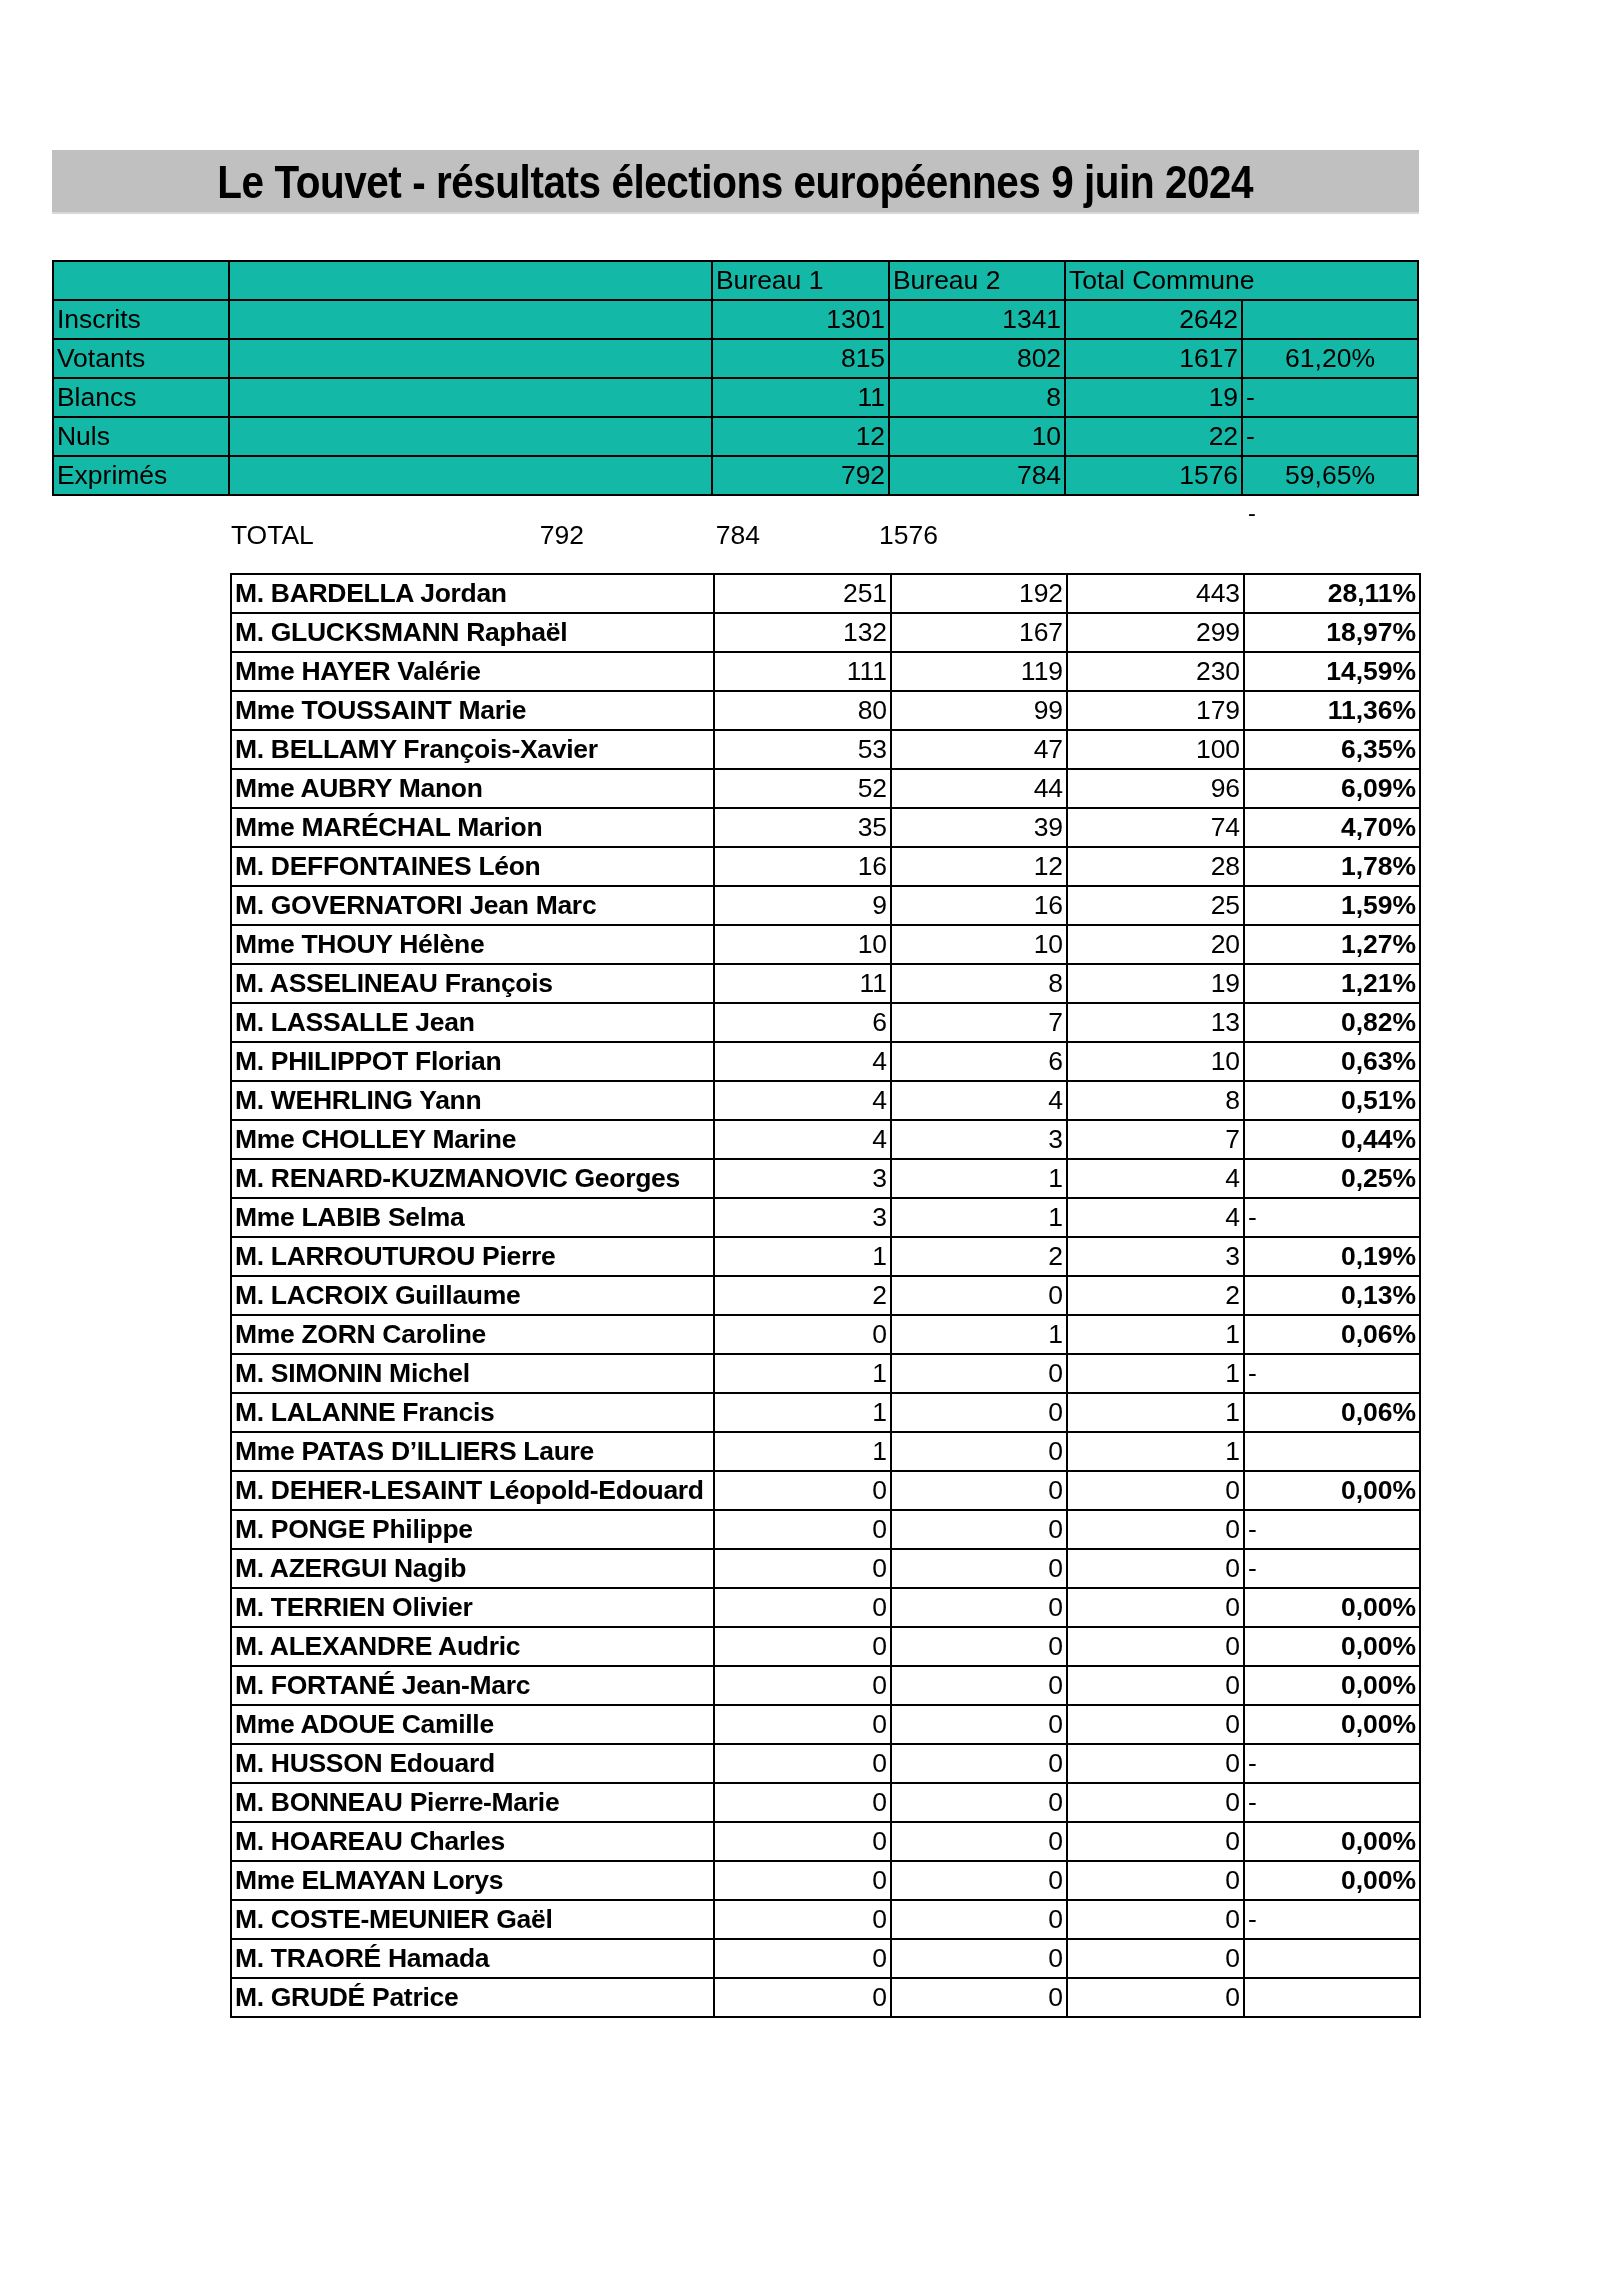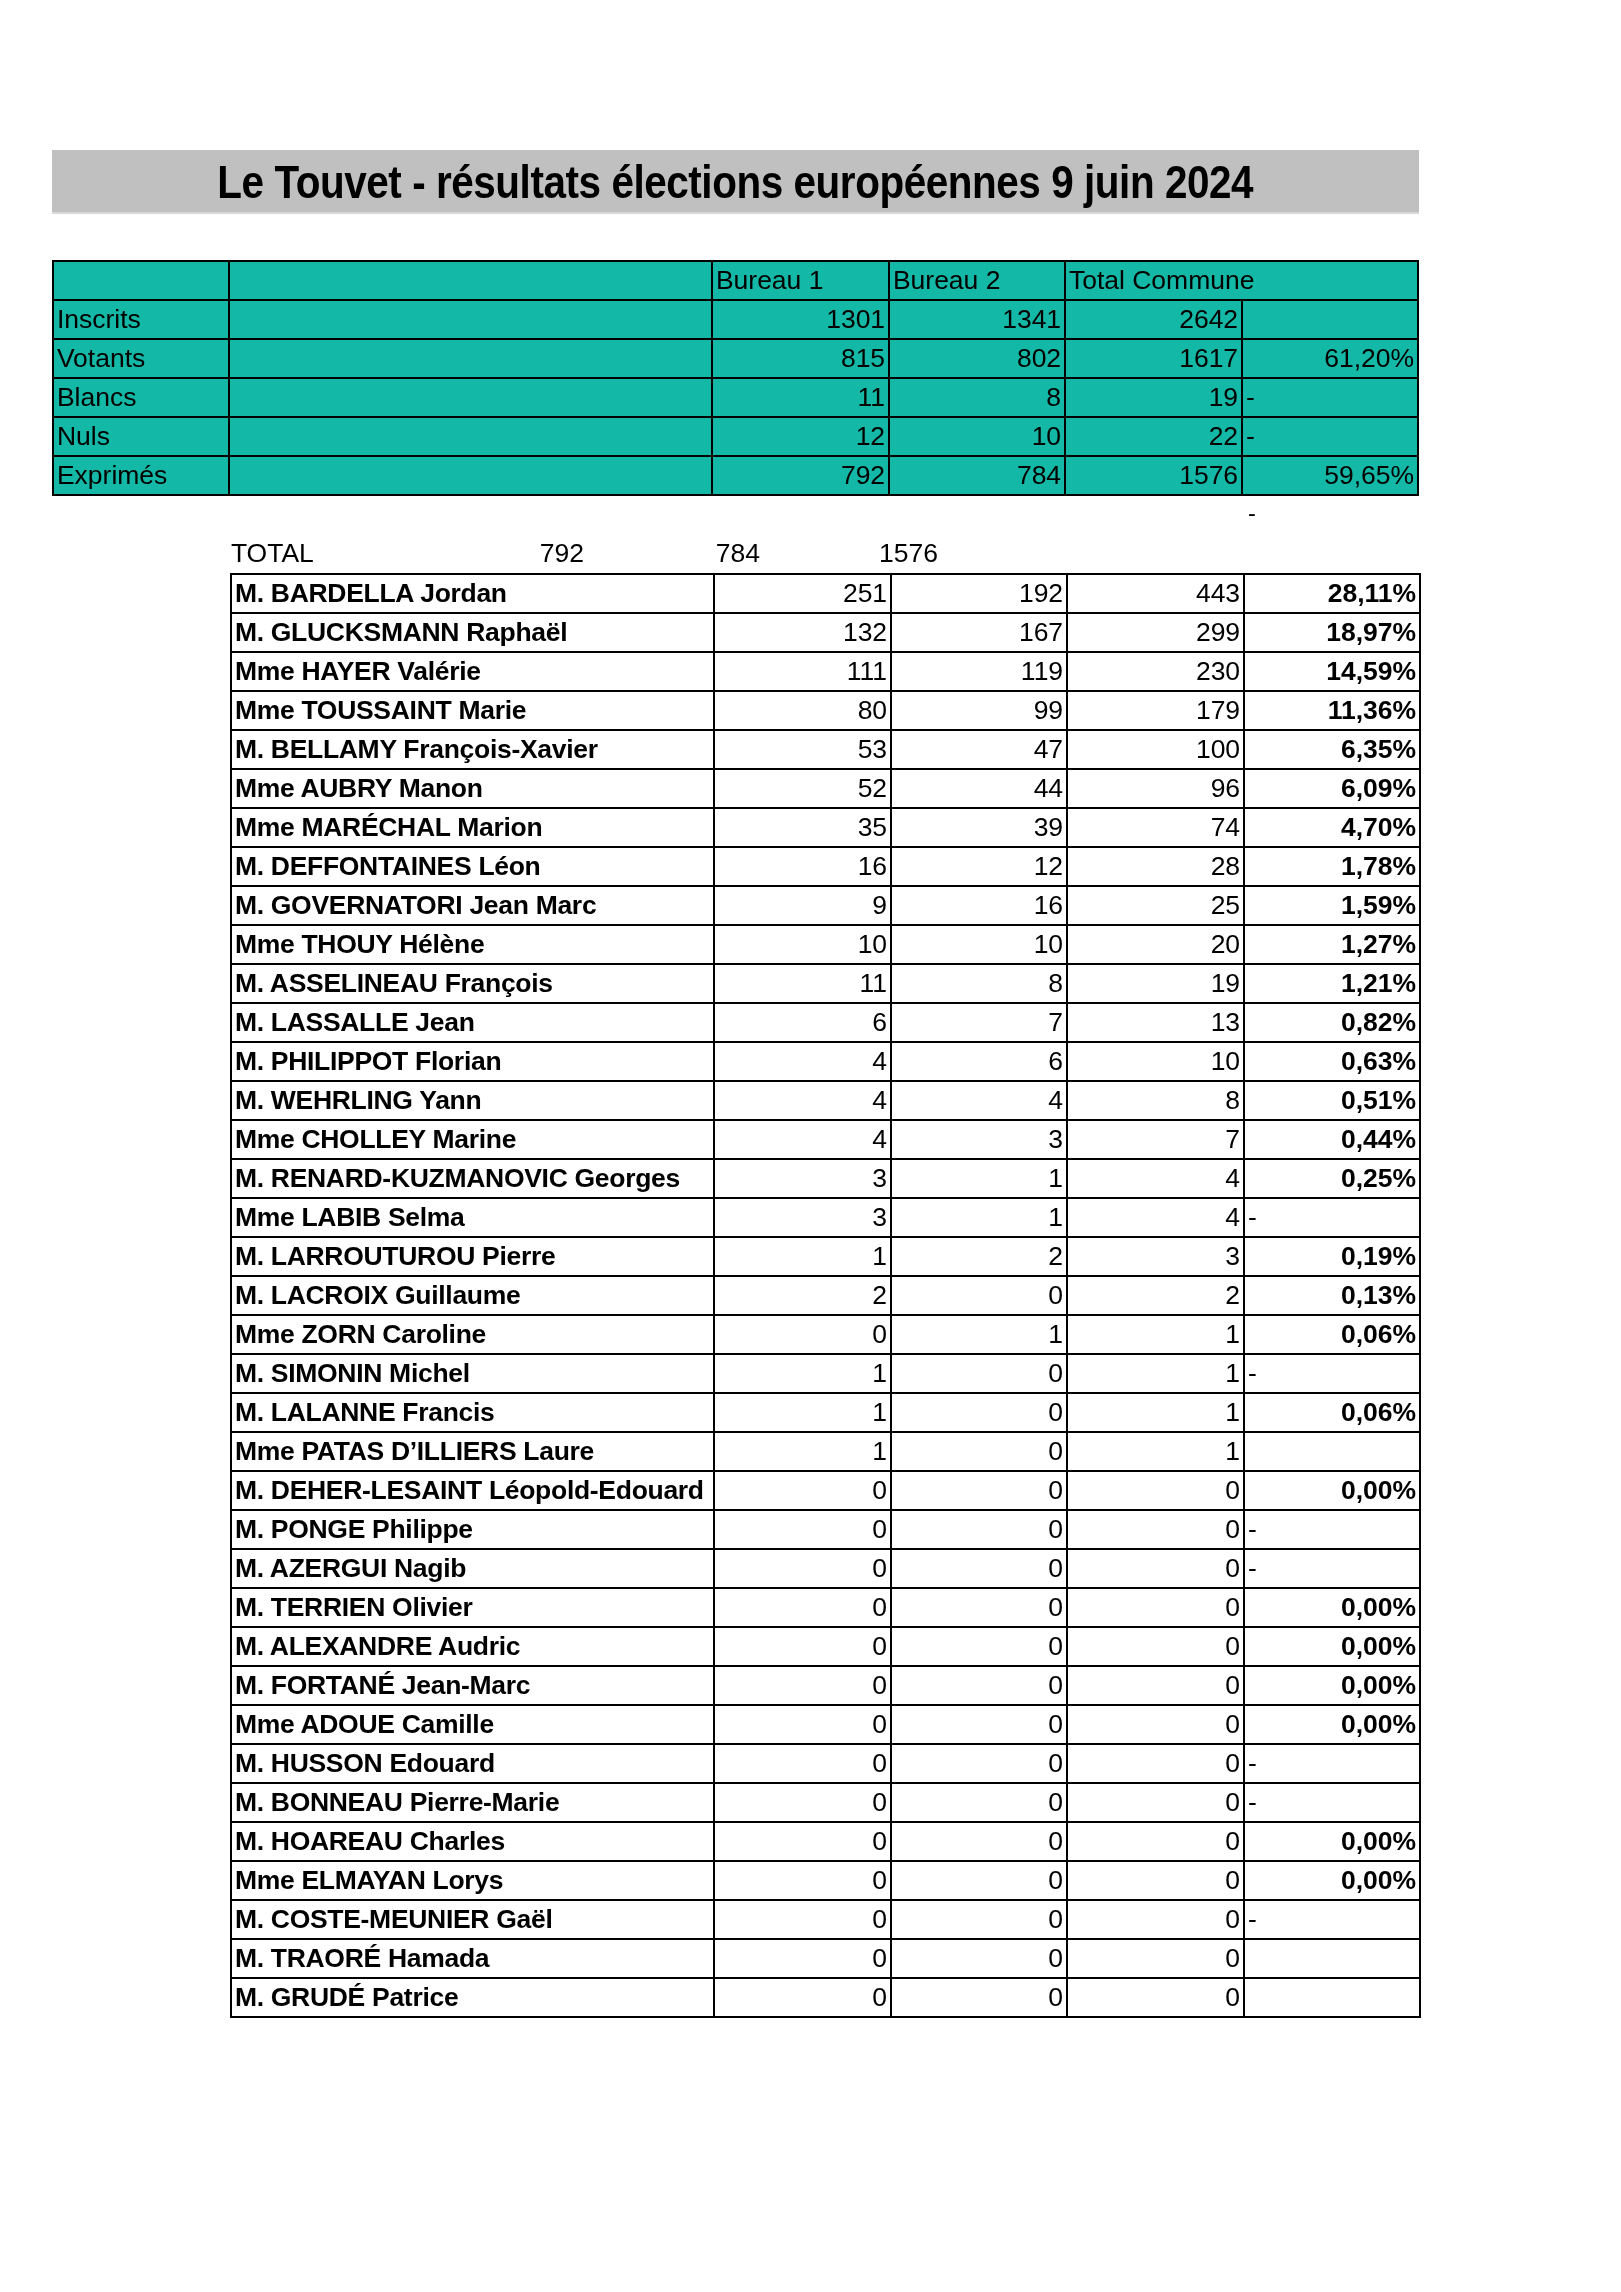--- a/index.html
+++ b/index.html
@@ -8,32 +8,32 @@
     position:absolute; left:52px; top:150px; width:1367px; height:64px;
     background:#c0c0c0; border-bottom:2px solid #d8d8d8; box-sizing:border-box;
     display:flex; align-items:center; justify-content:center;
   }
   .title-bar h1 { margin:0; font-size:47px; font-weight:bold; letter-spacing:-0.5px; font-family:"Liberation Sans", sans-serif; transform:scaleX(0.86); }
   table { border-collapse:collapse; position:absolute; table-layout:fixed; }
   td { box-sizing:border-box; padding:0 2.9px; font-size:26.5px; white-space:nowrap; overflow:hidden; }
   .summary { left:52px; top:260px; width:1367px; }
   .summary td { height:39px; background:#14b8a6; border:2.9px solid #000; border-width:2.9px 2.9px 2.9px 2.9px; }
   .summary td.num { text-align:right; }
-  .summary td.pct { text-align:right; }
+  .summary td.pct { text-align:center; }
   .summary td.dash { text-align:left; }
   .summary tr.header td { font-size:26.5px; }
   .summary td.span-head { border-right:2.9px solid #000; }
   .cols-summary col.c0 { width:176px; }
   .cols-summary col.c1 { width:483px; }
   .cols-summary col.c2 { width:177px; }
   .cols-summary col.c3 { width:176px; }
   .cols-summary col.c4 { width:177px; }
   .cols-summary col.c5 { width:176px; }
   .lone-dash { position:absolute; left:1248px; top:500px; font-size:23.5px; }
-  .total-row { position:absolute; left:228px; top:534px; width:1191px; height:39px; }
+  .total-row { position:absolute; left:228px; top:516px; width:1191px; height:39px; }
   .total-row span { position:absolute; top:3.9px; font-size:26.5px; }
   .candidates { left:230px; top:573px; width:1191px; }
   .candidates td { height:39px; border:2.9px solid #000; background:#fff; }
   .candidates td.name { font-weight:bold; font-size:26.5px; letter-spacing:-0.3px; }
   .candidates td.num { text-align:right; }
   .candidates td.pct { text-align:right; font-weight:bold; }
   .candidates td.pct.dash { text-align:left; font-weight:normal; }
   .cols-cand col.k0 { width:483px; }
   .cols-cand col.k1 { width:177px; }
   .cols-cand col.k2 { width:176px; }

